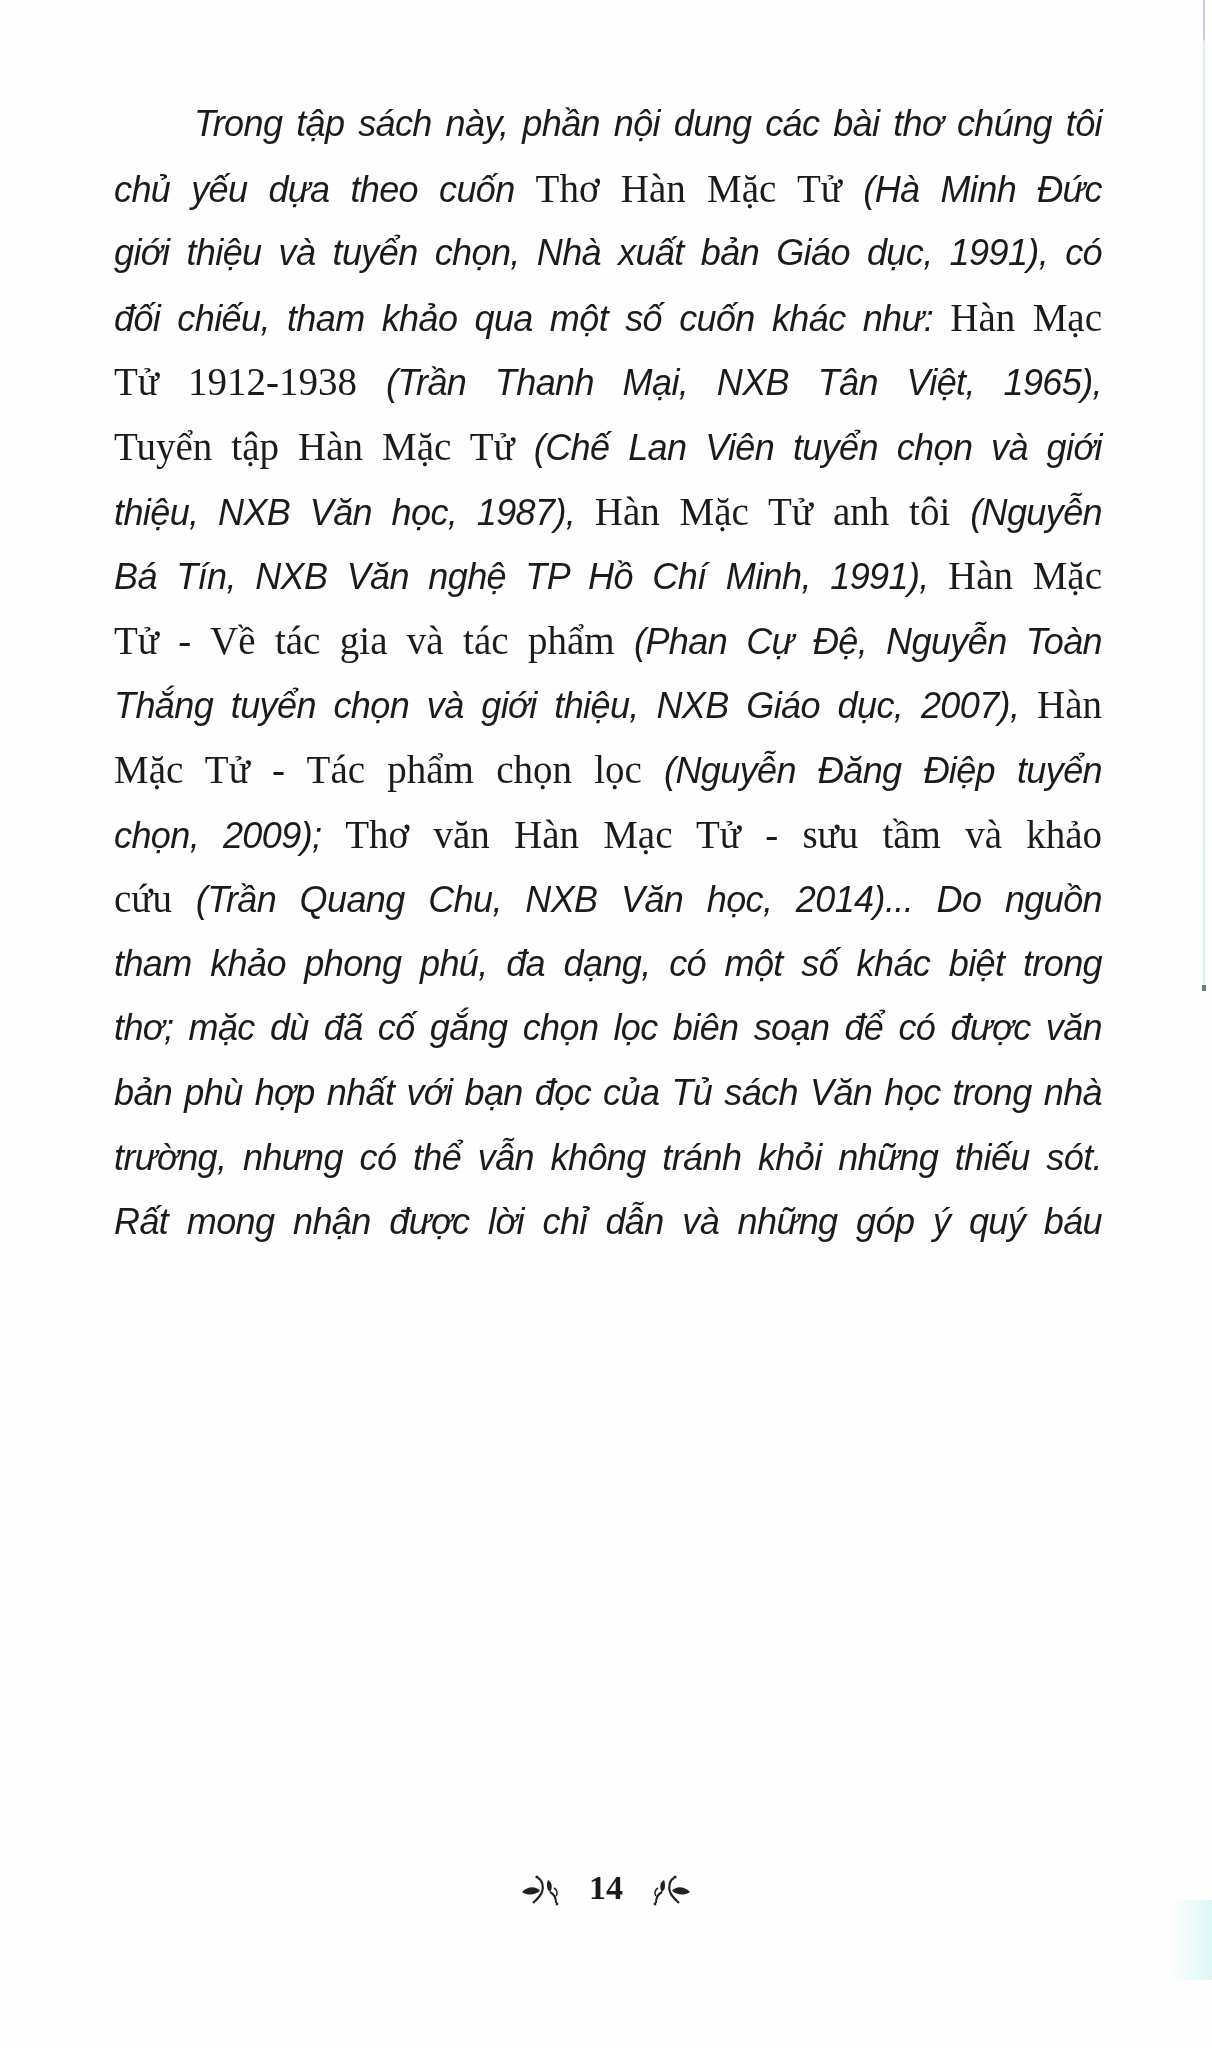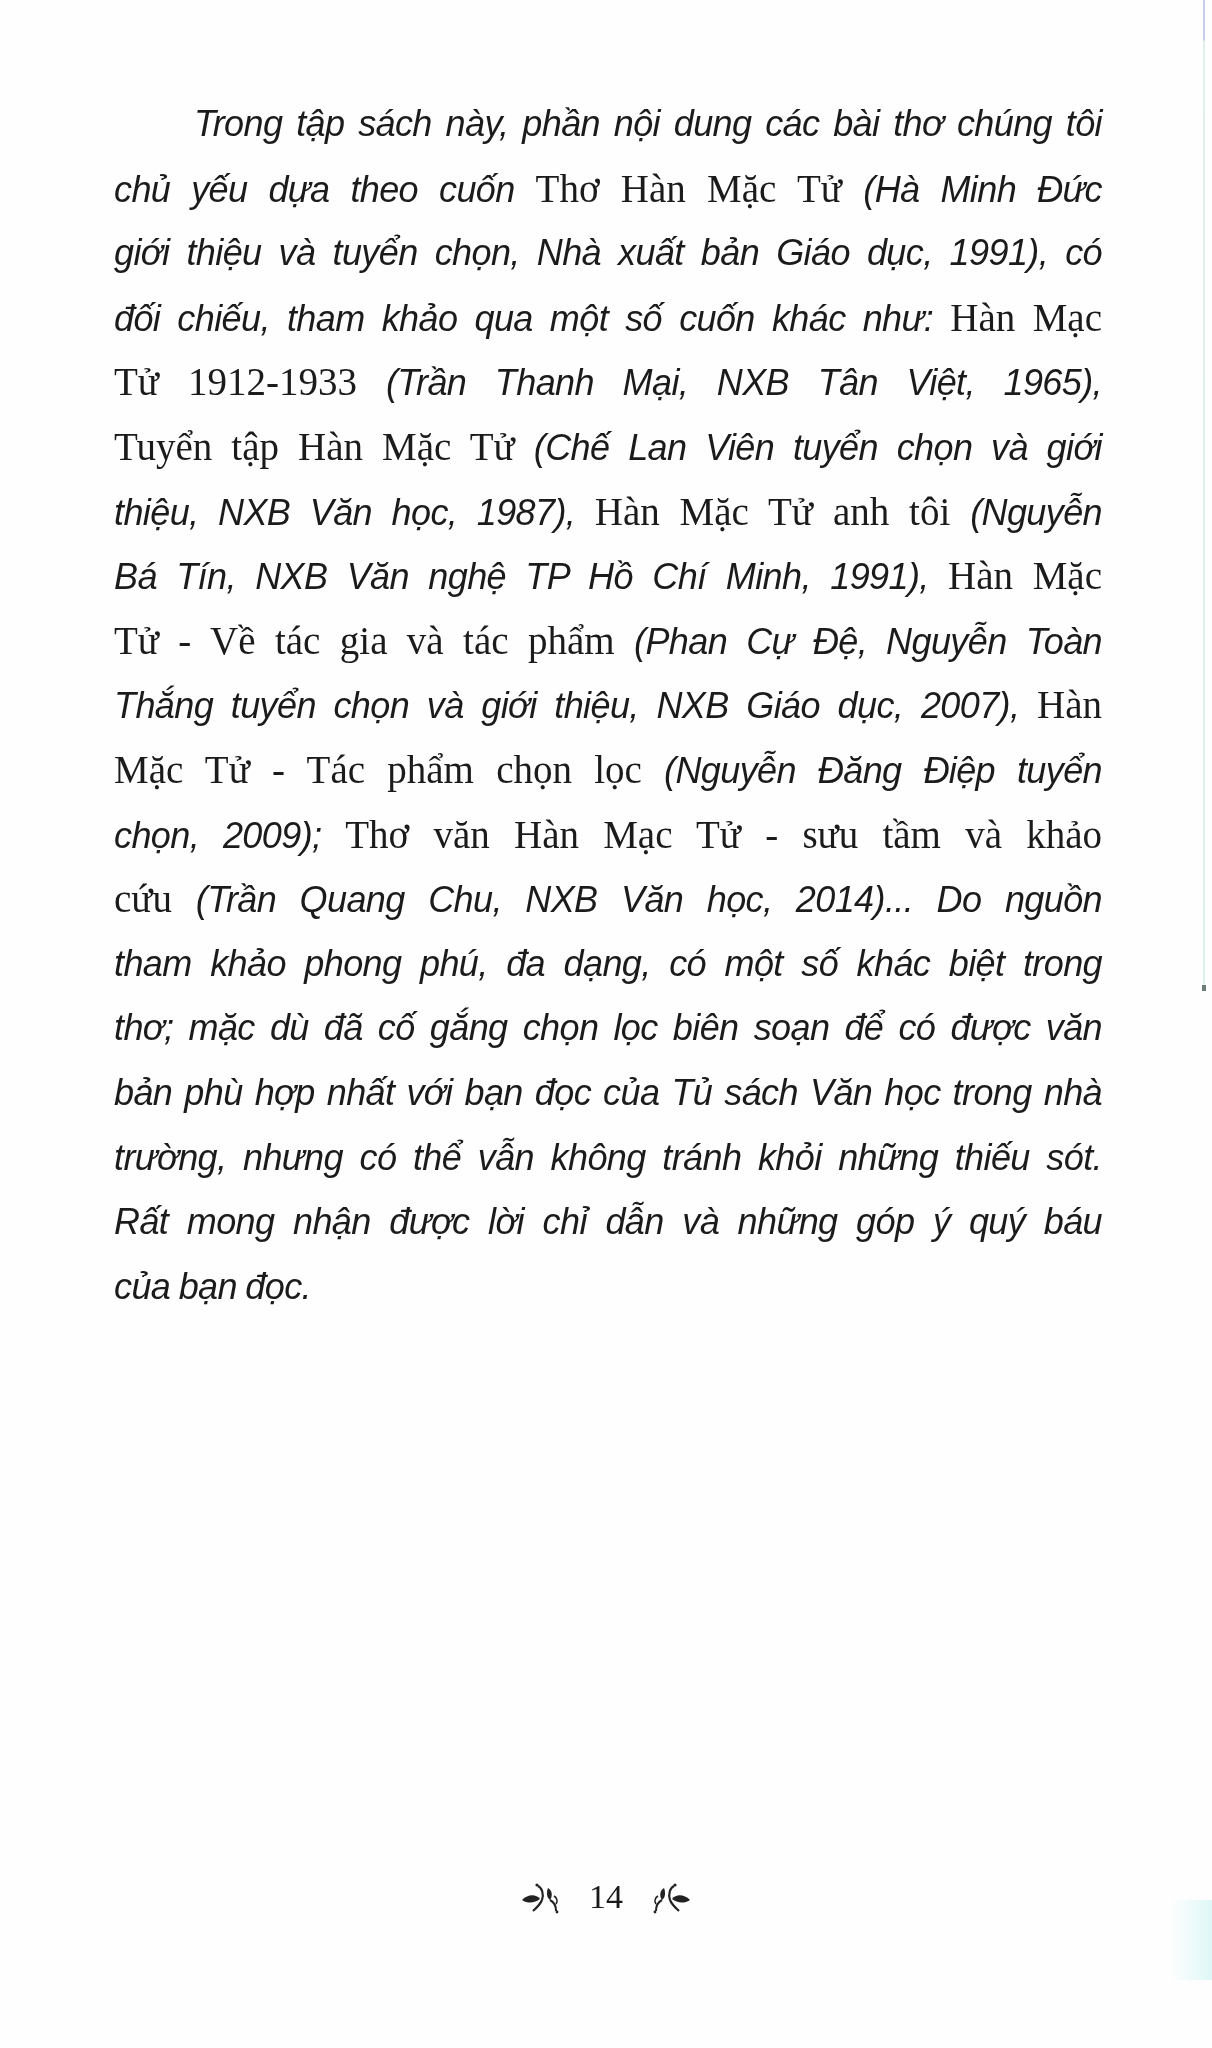--- a/index.html
+++ b/index.html
@@ -76,23 +76,24 @@
     margin-top: 40px;
   }
   .footer {
     position: absolute;
     left: 0;
     width: 1212px;
     top: 1862px;
     height: 52px;
     display: flex;
     justify-content: center;
-    align-items: flex-end;
+    align-items: center;
     gap: 21px;
     font-family: "Liberation Serif", "DejaVu Serif", serif;
+    font-weight: bold;
   }
   .page-number {
     font-size: 34px;
     color: #1a1a1a;
     line-height: 1;
     padding: 0 4px;
   }
   .ornament {
     width: 44px;
     height: 36px;
@@ -113,21 +114,21 @@
   <div class="line">
     <span class="it">chủ yếu dựa theo cuốn </span><span class="rm">Thơ Hàn Mặc Tử </span><span class="it">(Hà Minh Đức</span>
   </div>
   <div class="line">
     <span class="it">giới thiệu và tuyển chọn, Nhà xuất bản Giáo dục, 1991), có</span>
   </div>
   <div class="line">
     <span class="it">đối chiếu, tham khảo qua một số cuốn khác như: </span><span class="rm">Hàn Mạc</span>
   </div>
   <div class="line">
-    <span class="rm">Tử 1912-1933 </span><span class="it">(Trần Thanh Mại, NXB Tân Việt, 1965),</span>
+    <span class="rm">Tử 1912-1938 </span><span class="it">(Trần Thanh Mại, NXB Tân Việt, 1965),</span>
   </div>
   <div class="line">
     <span class="rm">Tuyển tập Hàn Mặc Tử </span><span class="it">(Chế Lan Viên tuyển chọn và giới</span>
   </div>
   <div class="line">
     <span class="it">thiệu, NXB Văn học, 1987), </span><span class="rm">Hàn Mặc Tử anh tôi </span><span class="it">(Nguyễn</span>
   </div>
   <div class="line">
     <span class="it">Bá Tín, NXB Văn nghệ TP Hồ Chí Minh, 1991), </span><span class="rm">Hàn Mặc</span>
   </div>
@@ -154,23 +155,20 @@
   </div>
   <div class="line">
     <span class="it">bản phù hợp nhất với bạn đọc của Tủ sách Văn học trong nhà</span>
   </div>
   <div class="line">
     <span class="it">trường, nhưng có thể vẫn không tránh khỏi những thiếu sót.</span>
   </div>
   <div class="line">
     <span class="it">Rất mong nhận được lời chỉ dẫn và những góp ý quý báu</span>
   </div>
-  <div class="line last">
-    <span class="it">của bạn đọc.</span>
-  </div>
 </div>
 
 <div class="footer">
   <span class="ornament">
     <svg viewBox="0 0 44 36" width="44" height="36">
       <path d="M2 22 C8 16, 16 16, 20 21 C15 25, 8 26, 2 22 Z" fill="#222"></path>
       <path d="M18 8 C22 10, 24 16, 22 22" stroke="#222" stroke-width="2.2" fill="none"></path>
       <path d="M22 22 C20 27, 16 30, 13 33" stroke="#222" stroke-width="2.2" fill="none"></path>
       <path d="M28 10 C32 12, 33 18, 30 22 C27 20, 26 15, 28 10 Z" fill="#222"></path>
       <path d="M30 22 C34 24, 36 28, 36 33" stroke="#222" stroke-width="2" fill="none"></path>

